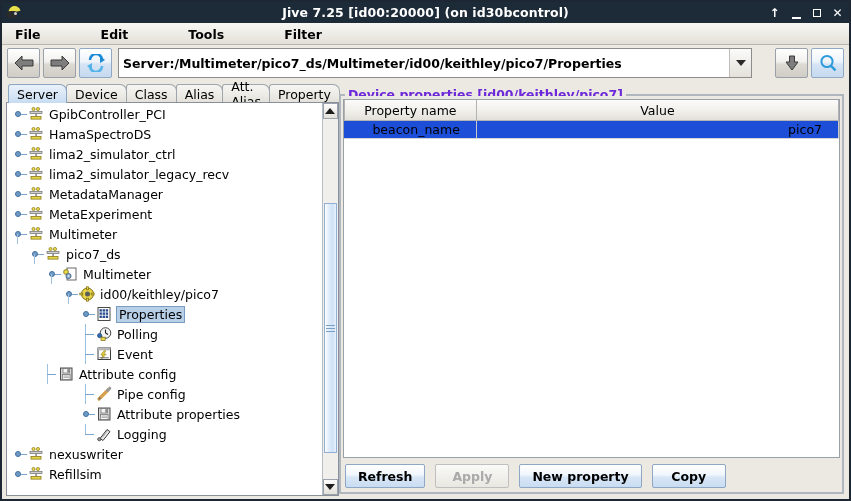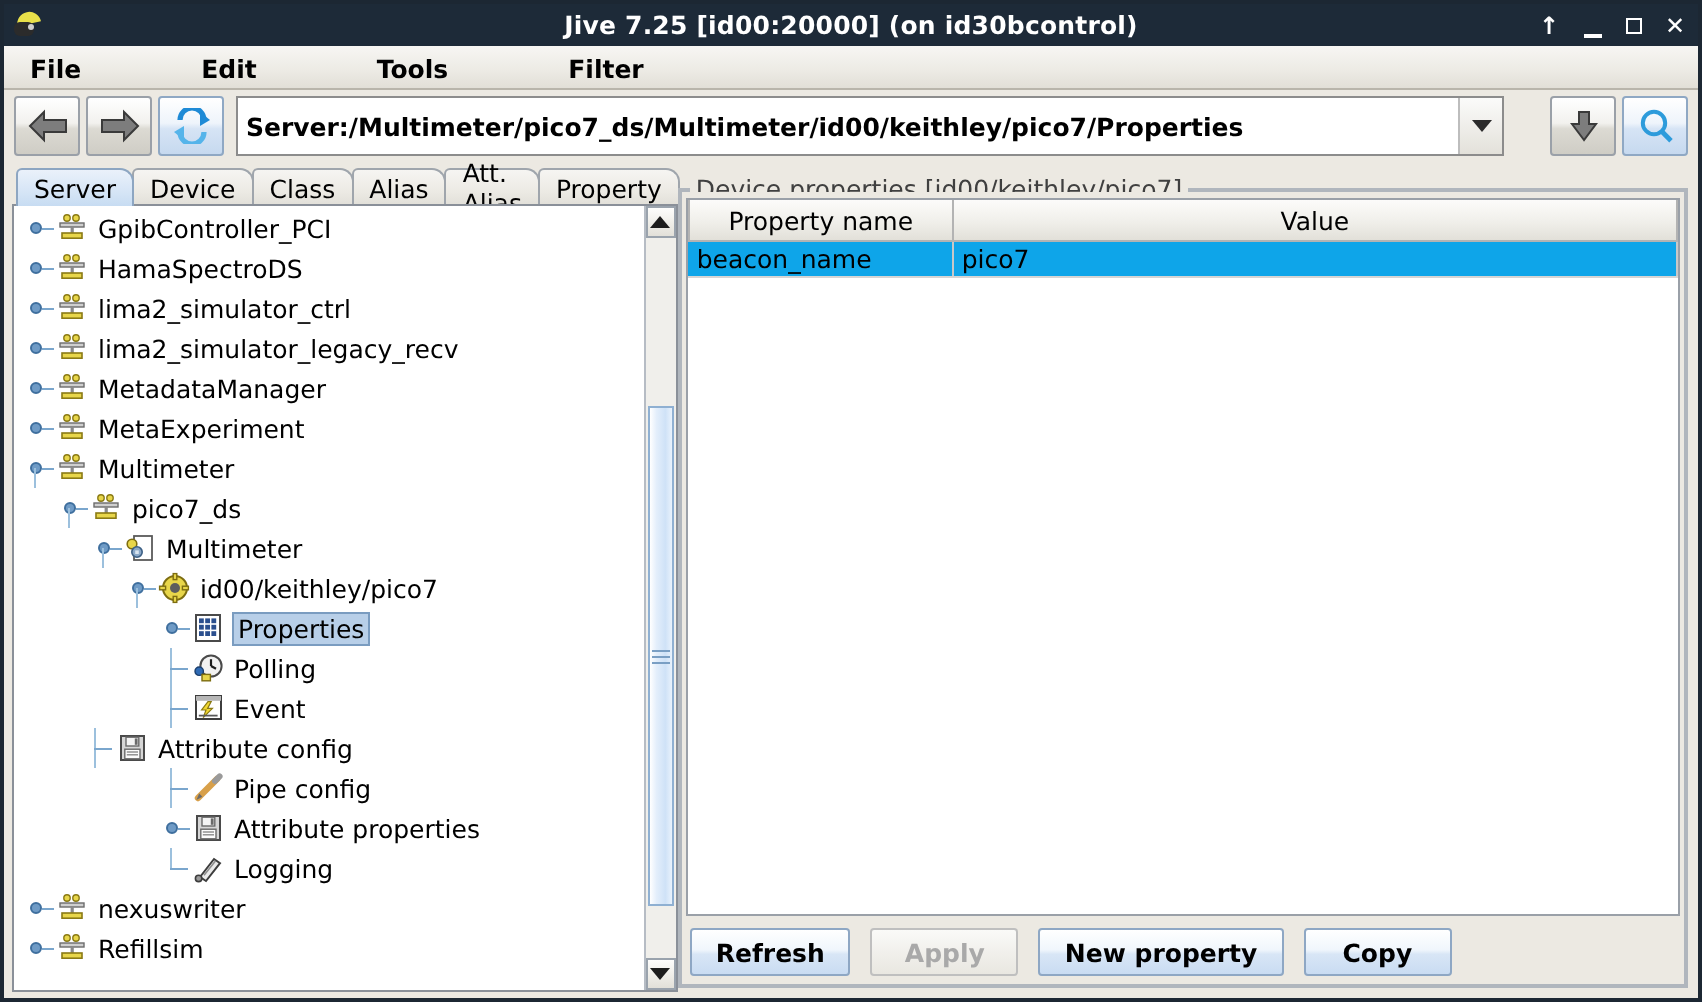--- a/index.html
+++ b/index.html
@@ -364,22 +364,22 @@
     border-top: 2px solid #b0b6bd;
     position: relative;
     margin-top: 8px;
   }
   .group-title {
     position: absolute;
     top: -9px; left: 6px;
     background: #ece9e2;
     padding: 0 3px;
     font-size: 12.5px;
-    font-weight: normal;
-    color: #404040;
+    font-weight: bold;
+    color: #6d28d9;
     white-space: nowrap;
   }
   .table-wrap {
     margin: 3px 2px 0 2px;
     background: #ffffff;
     border: 1px solid #9aa0a8;
     flex: 1 1 auto;
     overflow: hidden;
     display: flex;
     flex-direction: column;
@@ -396,25 +396,26 @@
     border-top: none;
     font-weight: normal;
     height: 18px;
     color: #000;
     font-size: 12.5px;
   }
   table.props td {
     border-right: 1px solid #c8c8c8;
     border-bottom: 1px solid #d5d5d5;
     height: 17px;
-    padding: 0 4px;
+    padding: 0 16px;
     color: #000;
-    background: #0ea5e9;
+    background: #1d4ed8;
     overflow: hidden;
     white-space: nowrap;
+    text-align: right;
   }
   .tbl-fill { flex: 1 1 auto; background: #ffffff; }
 
   .btnrow {
     height: 28px;
     display: flex;
     align-items: center;
     gap: 10px;
     padding: 4px 4px 2px 4px;
     box-sizing: content-box;

